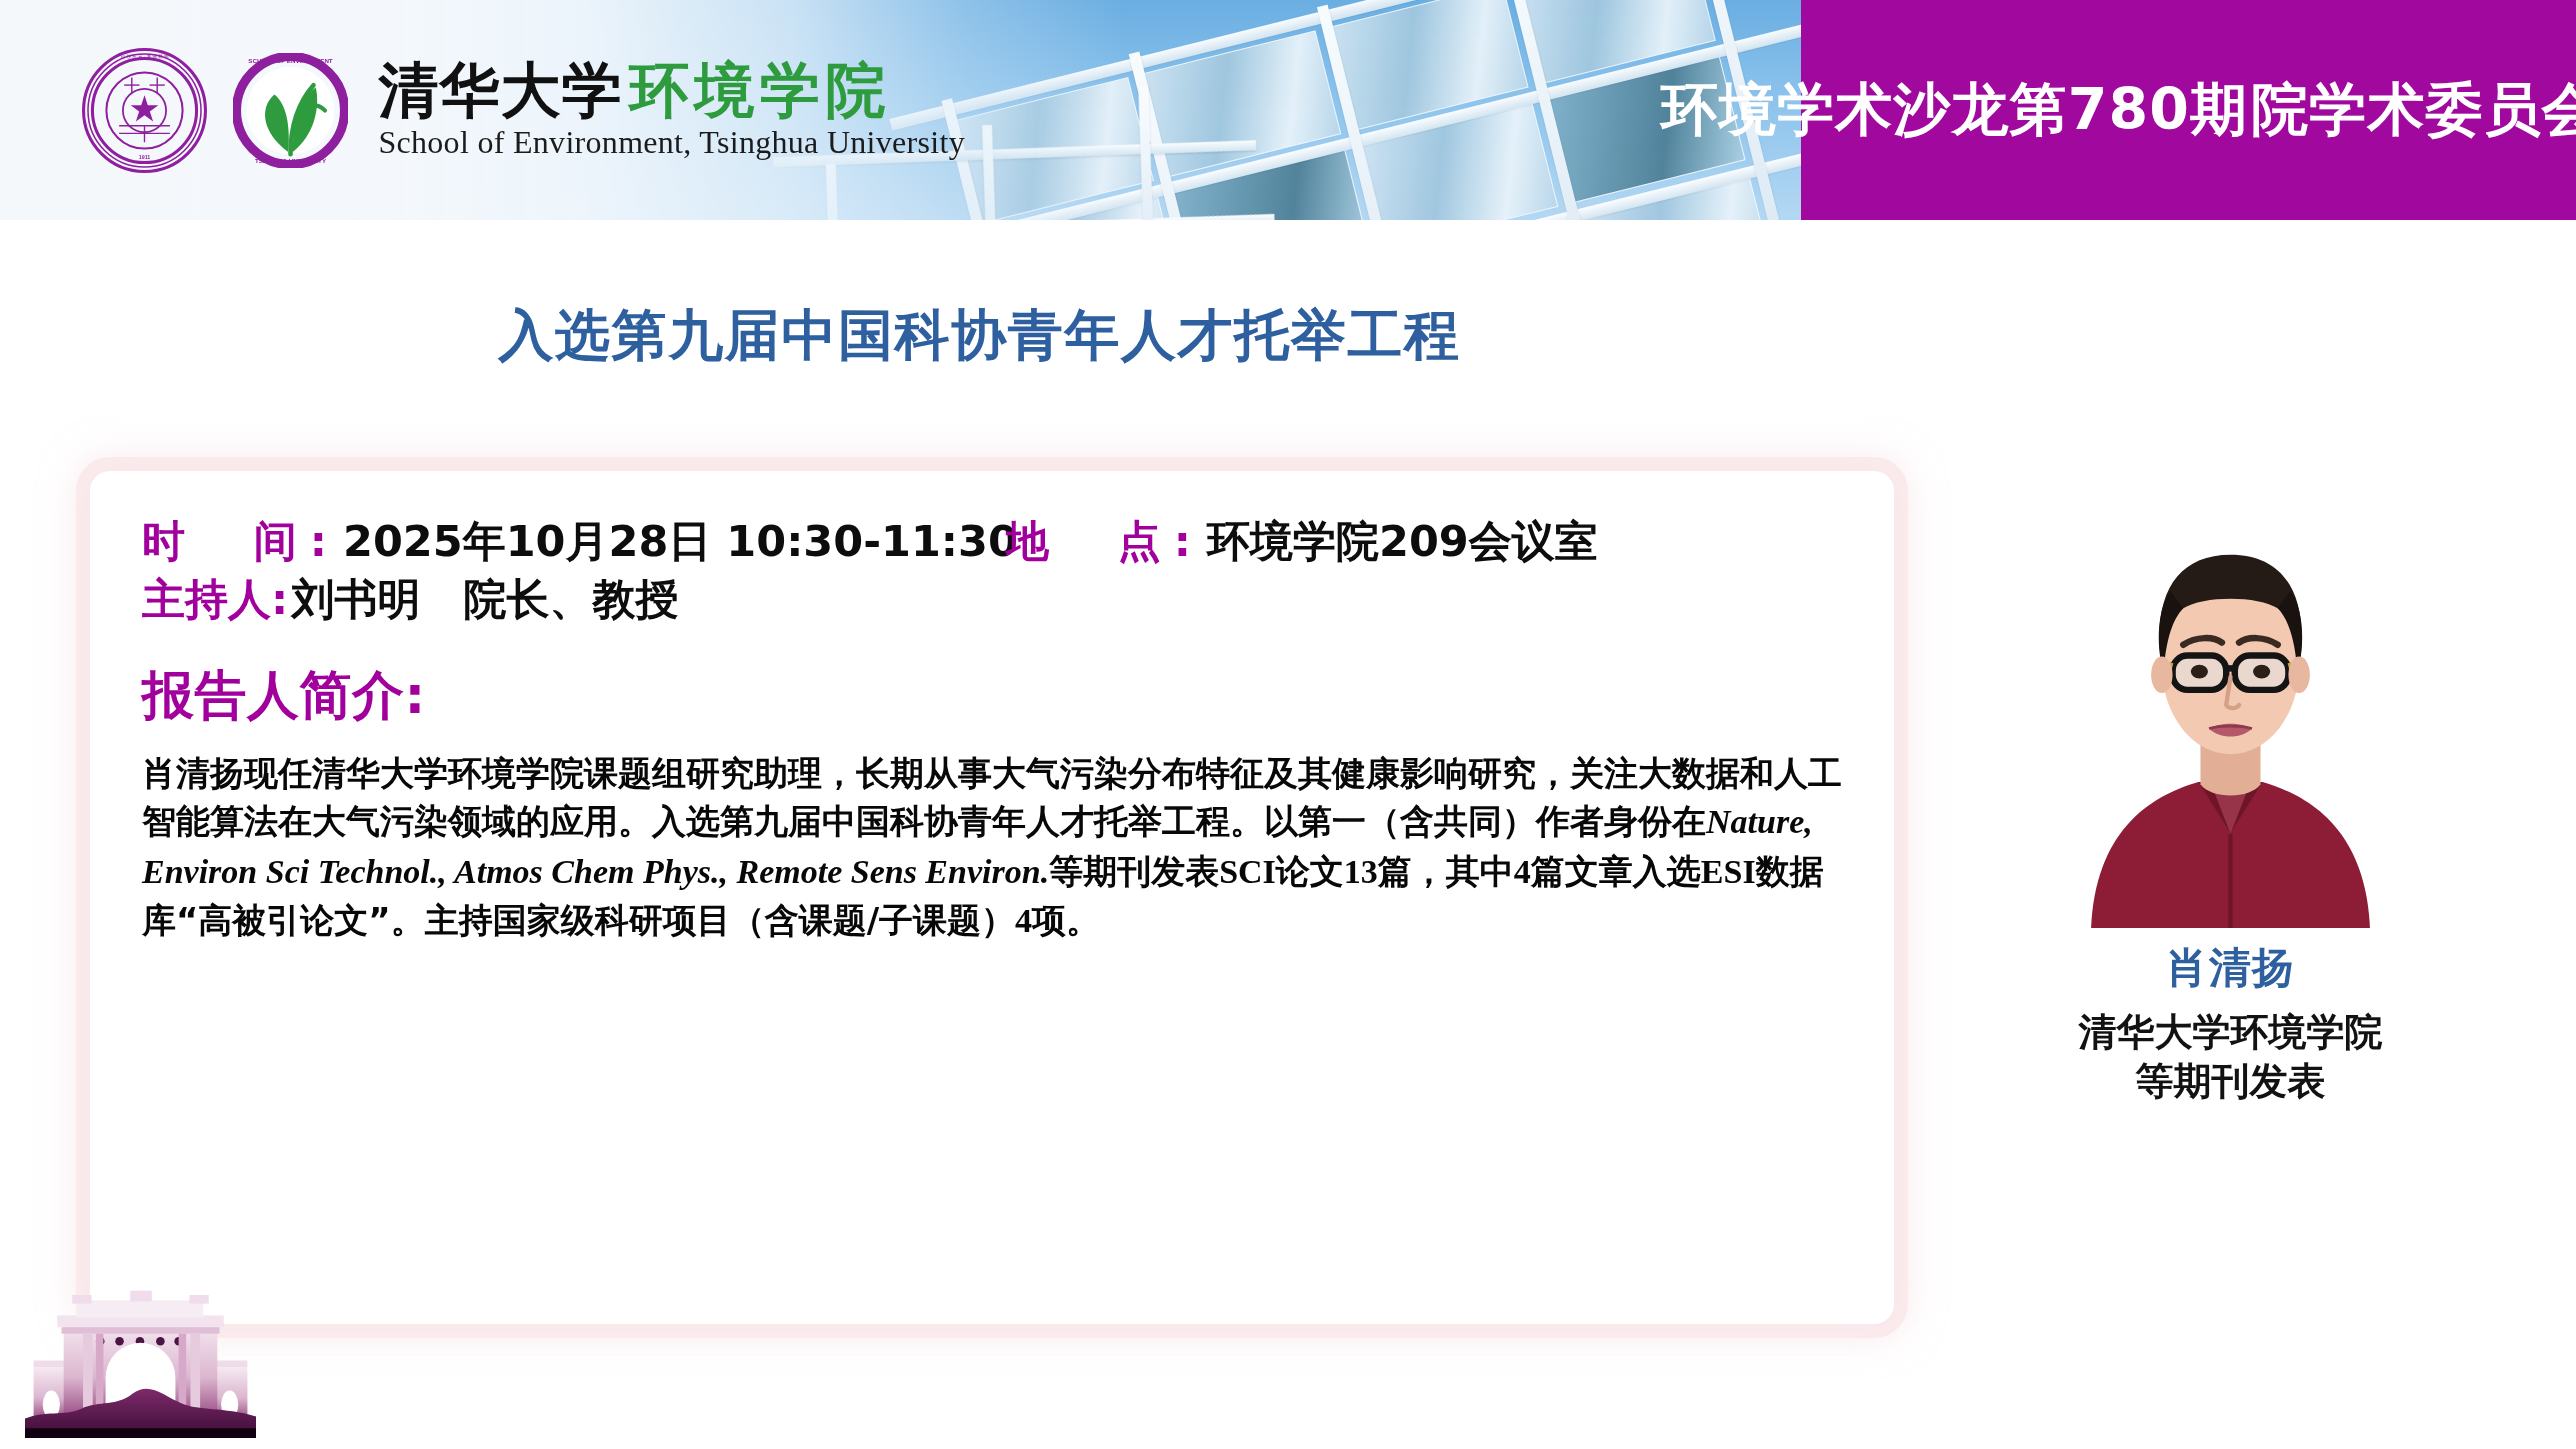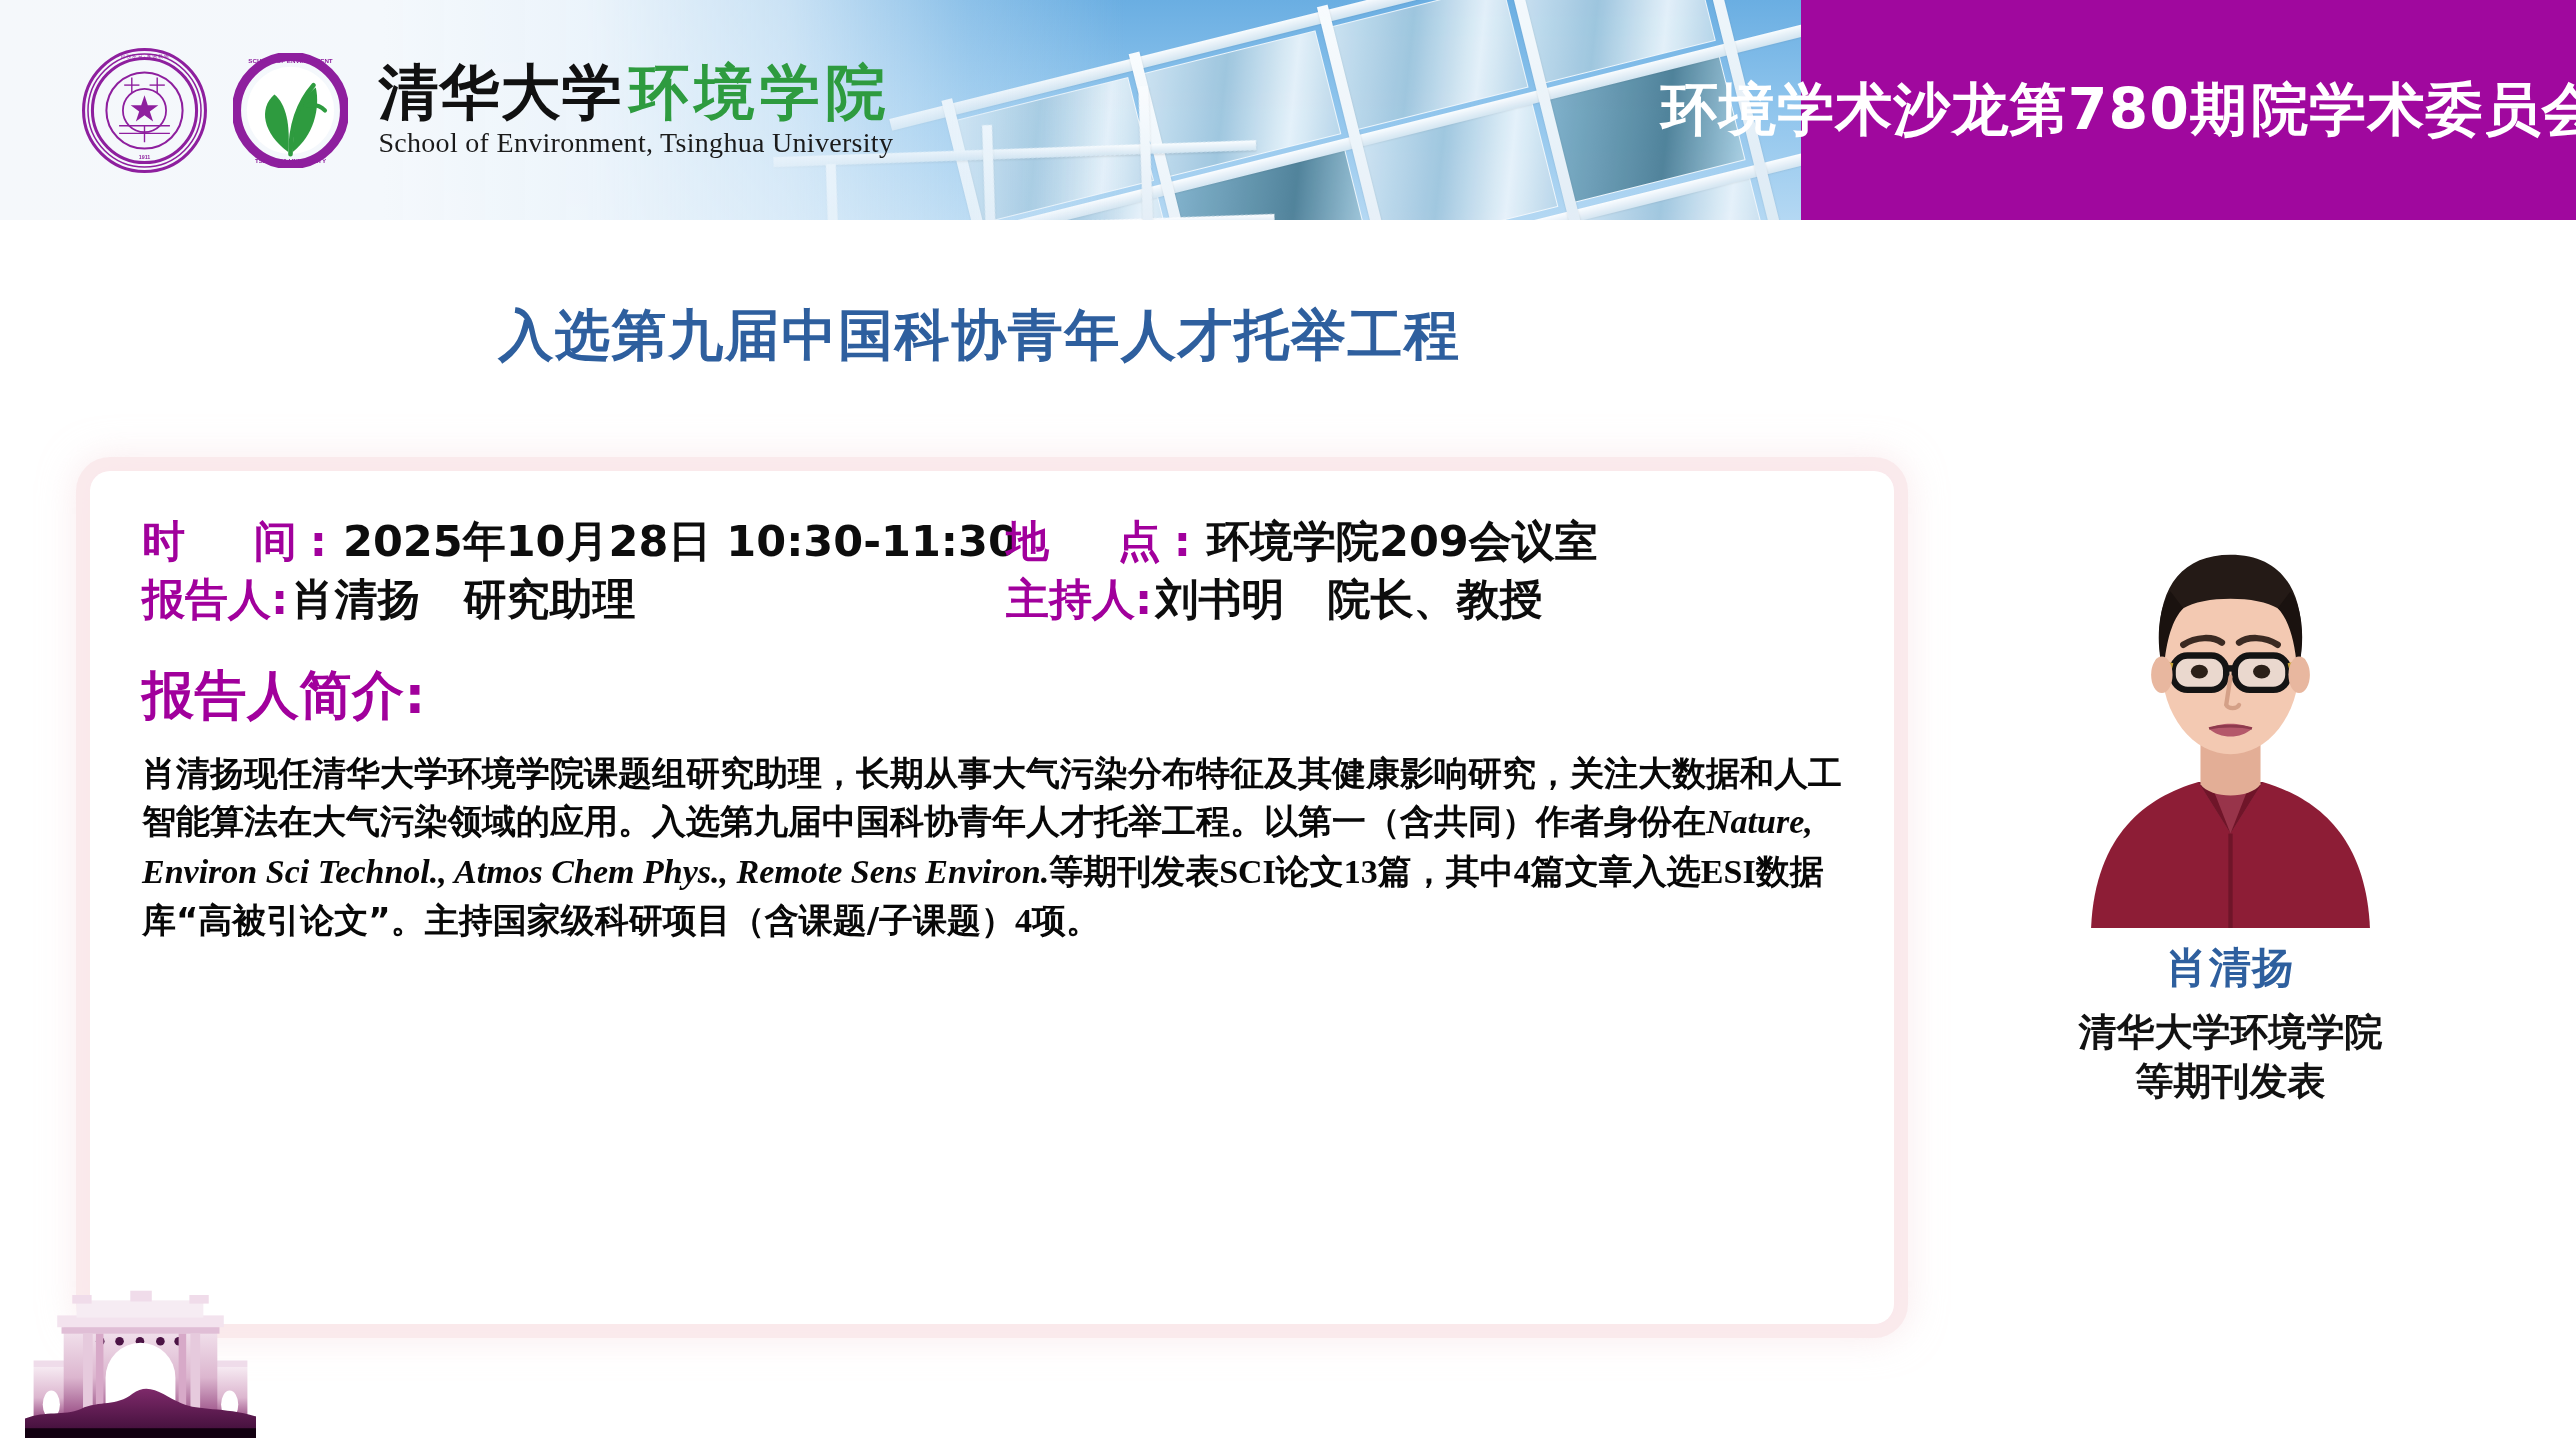--- a/index.html
+++ b/index.html
@@ -48,21 +48,21 @@
   .leaf-logo { width:115px; height:115px; flex:0 0 auto; }
   .school-names { display:flex; flex-direction:column; justify-content:center; margin-left:5.4px; }
   .cn-name {
     font-size:60px; font-weight:700; letter-spacing:1.1px; line-height:1.06;
     white-space:nowrap; font-family:"DejaVu Sans",sans-serif;
   }
   .cn-name .seg-black { color:#111111; }
   .cn-name .seg-green { color:#2e9b3f; letter-spacing:5.4px; margin-left:6.4px; }
   .en-name {
     font-family:"Liberation Serif","DejaVu Serif",serif;
-    font-size:28px; color:#1b1b1b; letter-spacing:0.3px; margin-top:2px;
+    font-size:32px; color:#1b1b1b; letter-spacing:0.3px; margin-top:2px;
     white-space:nowrap;
   }
 
   .header-banner {
     position:absolute; left:1801px; top:0; width:775px; height:220px;
     display:flex; flex-direction:row; align-items:center; justify-content:center;
     gap:3.2px;
   }
   .header-banner .bline {
     color:#ffffff; font-size:57px; font-weight:700; line-height:1.18;
@@ -244,25 +244,20 @@
         </div>
       </div>
       <div class="meta-col-b">
         <div class="meta-line">
           <span class="lbl lbl-sp">地　点:</span><span class="val">环境学院209会议室</span>
         </div>
       </div>
     </div>
 
     <div class="meta-row">
-      <div class="meta-col-a">
-        <div class="meta-line">
-          <span class="lbl">报告人:</span><span class="val">肖清扬　研究助理</span>
-        </div>
-      </div>
       <div class="meta-col-b">
         <div class="meta-line">
           <span class="lbl">主持人:</span><span class="val">刘书明　院长、教授</span>
         </div>
       </div>
     </div>
 
     <div class="bio-head">报告人简介:</div>
     <div class="bio-body"><span>肖清扬现任清华大学环境学院课题组研究助理，长期从事大气污染分布特征及其健康影响研究，关注大数据和人工智能算法在大气污染领域的应用。入选第九届中国科协青年人才托举工程。以第一（含共同）作者身份在</span><span class="jn">Nature, Environ Sci Technol., Atmos Chem Phys., Remote Sens Environ.</span><span>等期刊发表</span><span class="sci">SCI</span><span>论文</span><span class="sci">13</span><span>篇，其中</span><span class="sci">4</span><span>篇文章入选</span><span class="sci">ESI</span><span>数据库“高被引论文”。主持国家级科研项目（含课题/子课题）</span><span class="sci">4</span><span>项。</span></div>
   </div>

